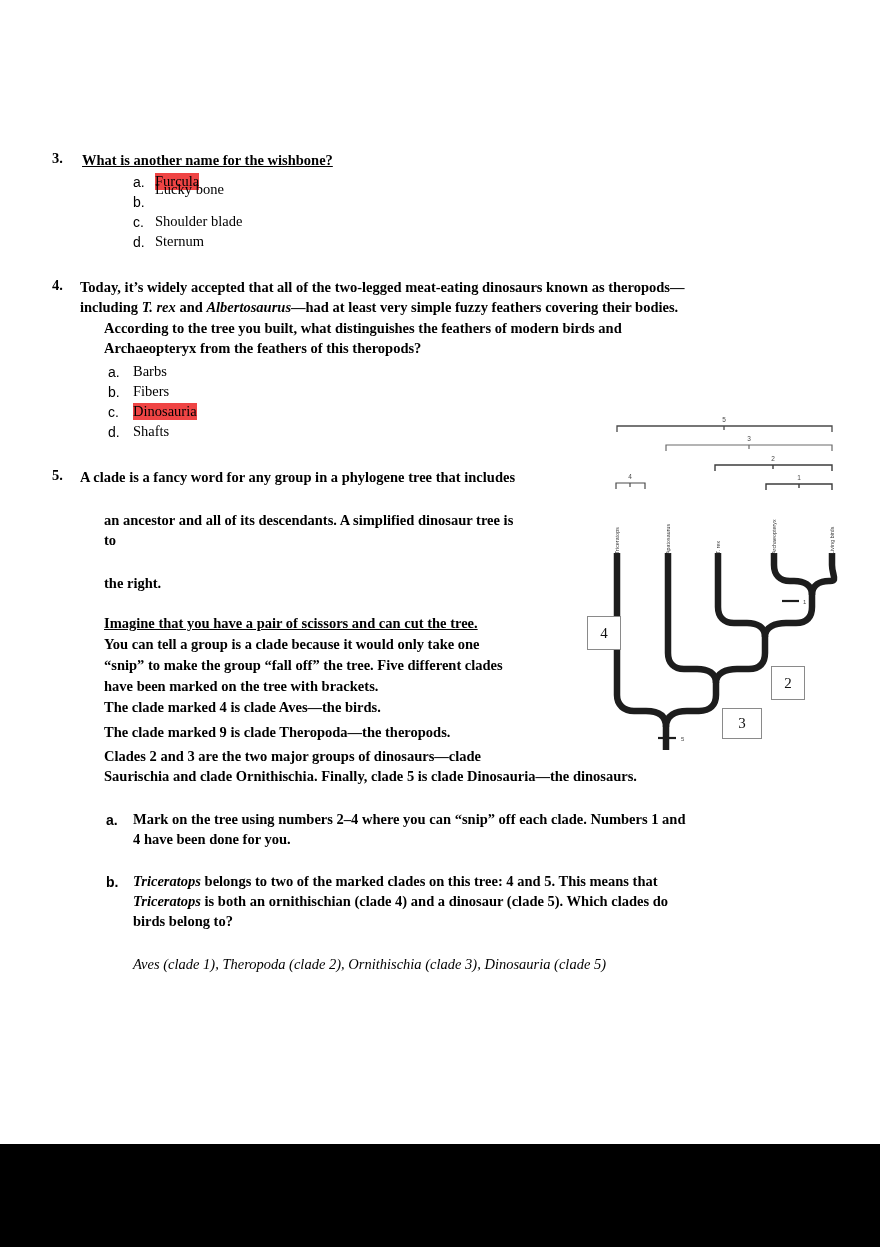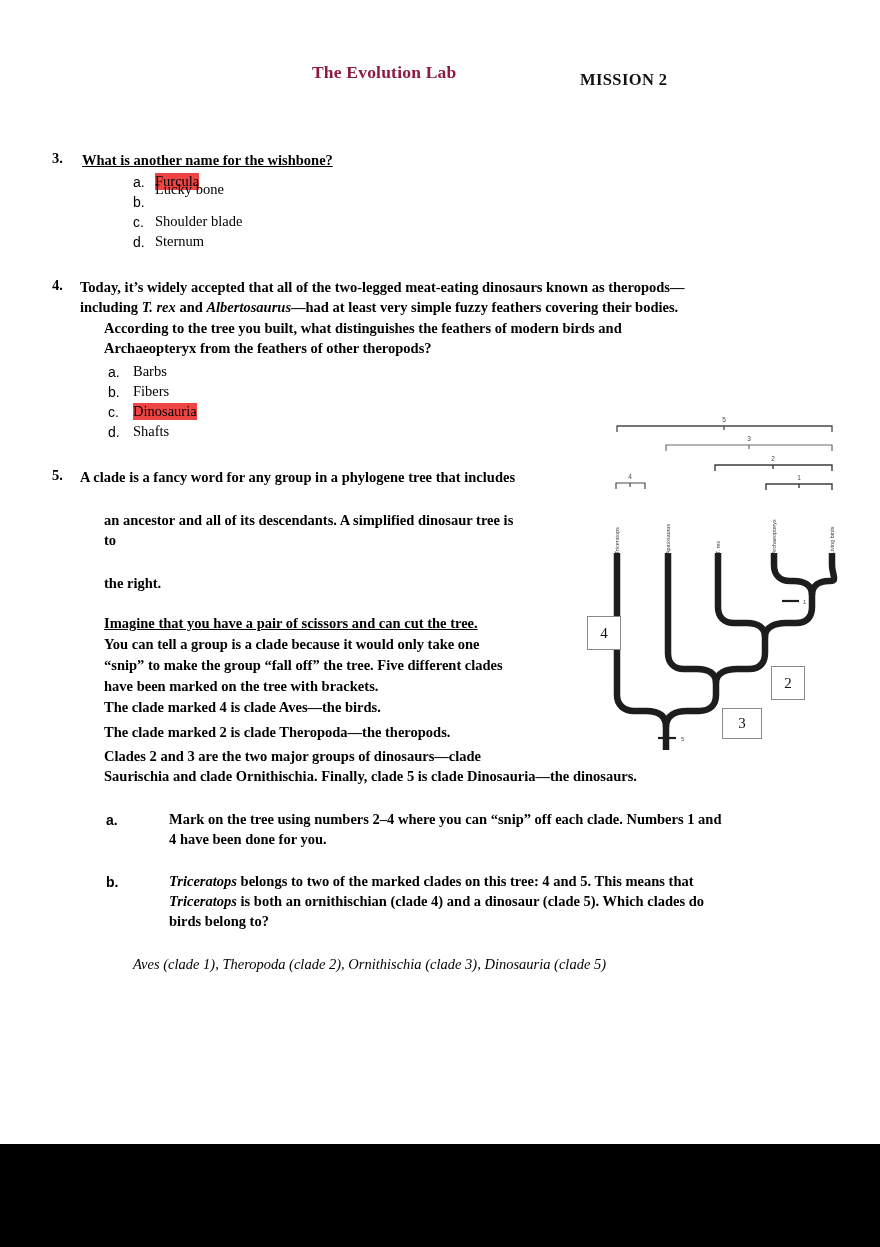--- a/index.html
+++ b/index.html
@@ -120,21 +120,20 @@
     font-size: 14px;
     font-family: "Liberation Sans", sans-serif;
     font-weight: bold;
   }
   .sub-text {
     position: absolute;
     left: 133px;
     font-size: 14.5px;
     font-weight: bold;
     white-space: nowrap;
-    margin-left: 36px;
   }
   .answer-line {
     position: absolute;
     left: 133px;
     font-size: 14.5px;
     font-weight: normal;
     white-space: nowrap;
     font-style: italic;
   }
 
@@ -173,24 +172,20 @@
     transform: rotate(-90deg);
     white-space: nowrap;
     letter-spacing: 0.1px;
   }
 </style>
 </head>
 <body>
 
 <div class="page">
 
-  <div class="header">
-    <div class="header-title">The Evolution Lab</div>
-    <div class="header-mission">MISSION 2</div>
-  </div>
 
   <div>
     <div class="q-num" id="q3-num">3.</div>
     <div class="q-text" id="q3-title">What is another name for the wishbone?</div>
 
     <div class="opt-letter q3-opt-l" style="top:174px;">a.</div>
     <div class="opt-text q3-opt-t hl" style="top:173px;">Furcula</div>
 
     <div class="opt-letter q3-opt-l" style="top:194px;">b.</div>
     <div class="opt-text q3-opt-t" style="top:181px;">Lucky bone</div>
@@ -200,21 +195,21 @@
 
     <div class="opt-letter q3-opt-l" style="top:234px;">d.</div>
     <div class="opt-text q3-opt-t" style="top:233px;">Sternum</div>
   </div>
 
   <div>
     <div class="q-num" id="q4-num">4.</div>
     <div class="q-text" id="q4-l1">Today, it’s widely accepted that all of the two-legged meat-eating dinosaurs known as theropods—</div>
     <div class="q-text" id="q4-l2">including <i>T. rex</i> and <i>Albertosaurus</i>—had at least very simple fuzzy feathers covering their bodies.</div>
     <div class="q-text" id="q4-l3">According to the tree you built, what distinguishes the feathers of modern birds and</div>
-    <div class="q-text" id="q4-l4">Archaeopteryx from the feathers of other theropods?</div>
+    <div class="q-text" id="q4-l4">Archaeopteryx from the feathers of this theropods?</div>
 
     <div class="opt-letter q4-opt-l" style="top:364px;">a.</div>
     <div class="opt-text q4-opt-t" style="top:363px;">Barbs</div>
 
     <div class="opt-letter q4-opt-l" style="top:384px;">b.</div>
     <div class="opt-text q4-opt-t" style="top:383px;">Fibers</div>
 
     <div class="opt-letter q4-opt-l" style="top:404px;">c.</div>
     <div class="opt-text q4-opt-t hl" style="top:403px;">Dinosauria</div>
 
@@ -227,21 +222,21 @@
     <div class="q-text" id="q5-l1">A clade is a fancy word for any group in a phylogene tree that includes</div>
     <div class="q-text" id="q5-l2">an ancestor and all of its descendants. A simplified dinosaur tree is</div>
     <div class="q-text" id="q5-l3">to</div>
     <div class="q-text" id="q5-l4">the right.</div>
 
     <div class="q5-para" style="top:615px;text-decoration:underline;">Imagine that you have a pair of scissors and can cut the tree.</div>
     <div class="q5-para" style="top:636px;">You can tell a group is a clade because it would only take one</div>
     <div class="q5-para" style="top:657px;">“snip” to make the group “fall off” the tree. Five different clades</div>
     <div class="q5-para" style="top:678px;">have been marked on the tree with brackets.</div>
     <div class="q5-para" style="top:699px;">The clade marked 4 is clade Aves—the birds.</div>
-    <div class="q5-para" style="top:724px;">The clade marked 2 is clade Theropoda—the theropods.</div>
+    <div class="q5-para" style="top:724px;">The clade marked 9 is clade Theropoda—the theropods.</div>
     <div class="q5-para" style="top:748px;">Clades 2 and 3 are the two major groups of dinosaurs—clade</div>
     <div class="q5-para" style="top:768px;">Saurischia and clade Ornithischia. Finally, clade 5 is clade Dinosauria—the dinosaurs.</div>
 
     <div class="sub-letter" style="top:812px;">a.</div>
     <div class="sub-text" style="top:811px;">Mark on the tree using numbers 2–4 where you can “snip” off each clade. Numbers 1 and</div>
     <div class="sub-text" style="top:831px;">4 have been done for you.</div>
 
     <div class="sub-letter" style="top:874px;">b.</div>
     <div class="sub-text" style="top:873px;"><i>Triceratops</i> belongs to two of the marked clades on this tree: 4 and 5. This means that</div>
     <div class="sub-text" style="top:893px;"><i>Triceratops</i> is both an ornithischian (clade 4) and a dinosaur (clade 5). Which clades do</div>

